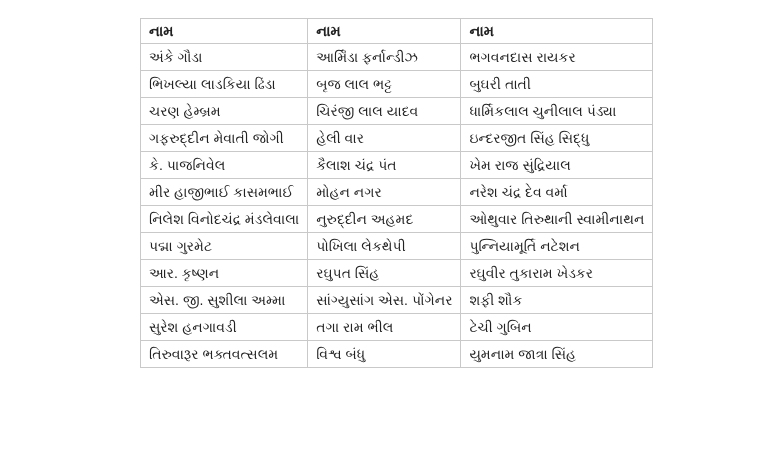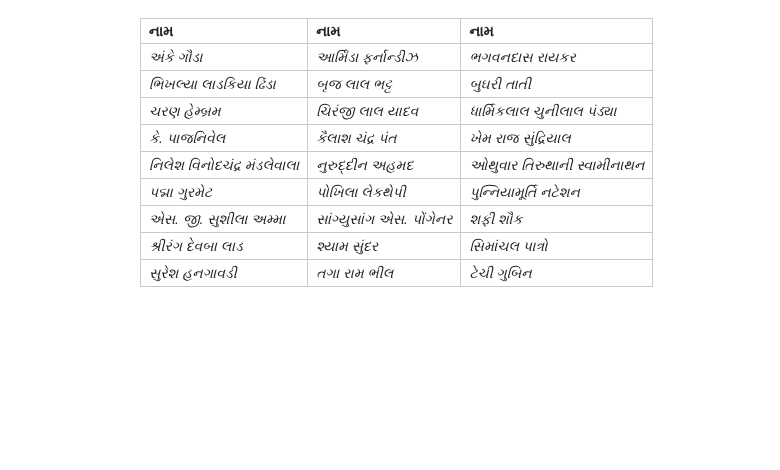--- a/index.html
+++ b/index.html
@@ -44,21 +44,20 @@
     overflow: hidden;
   }
   table.names th {
     height: 25px;
     font-weight: bold;
     font-size: 14.5px;
   }
   table.names td {
     height: 27px;
     font-weight: normal;
-    font-style: italic;
   }
 </style>
 </head>
 <body>
 
 <div class="page">
   <div class="table-wrap">
     <table class="names">
       <colgroup>
         <col class="c1">
@@ -82,45 +81,60 @@
             <td>ભિખલ્યા લાડકિયા ઢિંડા</td>
             <td>બૃજ લાલ ભટ્ટ</td>
             <td>બુઘરી તાતી</td>
           </tr>
           <tr>
             <td>ચરણ હેમ્બ્રમ</td>
             <td>ચિરંજી લાલ યાદવ</td>
             <td>ધાર્મિકલાલ ચુનીલાલ પંડ્યા</td>
           </tr>
           <tr>
+            <td>ગફરુદ્દીન મેવાતી જોગી</td>
+            <td>હેલી વાર</td>
+            <td>ઇન્દરજીત સિંહ સિદ્ધુ</td>
+          </tr>
+          <tr>
             <td>કે. પાજનિવેલ</td>
             <td>કૈલાશ ચંદ્ર પંત</td>
             <td>ખેમ રાજ સુંદ્રિયાલ</td>
+          </tr>
+          <tr>
+            <td>મીર હાજીભાઈ કાસમભાઈ</td>
+            <td>મોહન નગર</td>
+            <td>નરેશ ચંદ્ર દેવ વર્મા</td>
           </tr>
           <tr>
             <td>નિલેશ વિનોદચંદ્ર મંડલેવાલા</td>
             <td>નુરુદ્દીન અહમદ</td>
             <td>ઓથુવાર તિરુથાની સ્વામીનાથન</td>
           </tr>
           <tr>
             <td>પદ્મા ગુરમેટ</td>
             <td>પોખિલા લેકથેપી</td>
             <td>પુન્નિયામૂર્તિ નટેશન</td>
           </tr>
           <tr>
+            <td>આર. કૃષ્ણન</td>
+            <td>રઘુપત સિંહ</td>
+            <td>રઘુવીર તુકારામ ખેડકર</td>
+          </tr>
+          <tr>
             <td>એસ. જી. સુશીલા અમ્મા</td>
             <td>સાંગ્યુસાંગ એસ. પોંગેનર</td>
             <td>શફી શૌક</td>
           </tr>
           <tr>
-            <td>શ્રીરંગ દેવબા લાડ</td>
-            <td>શ્યામ સુંદર</td>
-            <td>સિમાંચલ પાત્રો</td>
-          </tr>
-          <tr>
             <td>સુરેશ હનગાવડી</td>
             <td>તગા રામ ભીલ</td>
             <td>ટેચી ગુબિન</td>
+          </tr>
+          <tr>
+            <td>તિરુવારૂર ભક્તવત્સલમ</td>
+            <td>વિશ્વ બંધુ</td>
+            <td>યુમનામ જાત્રા સિંહ</td>
           </tr>
         </tbody>
     </table>
   </div>
 </div>
 
 </body></html>

